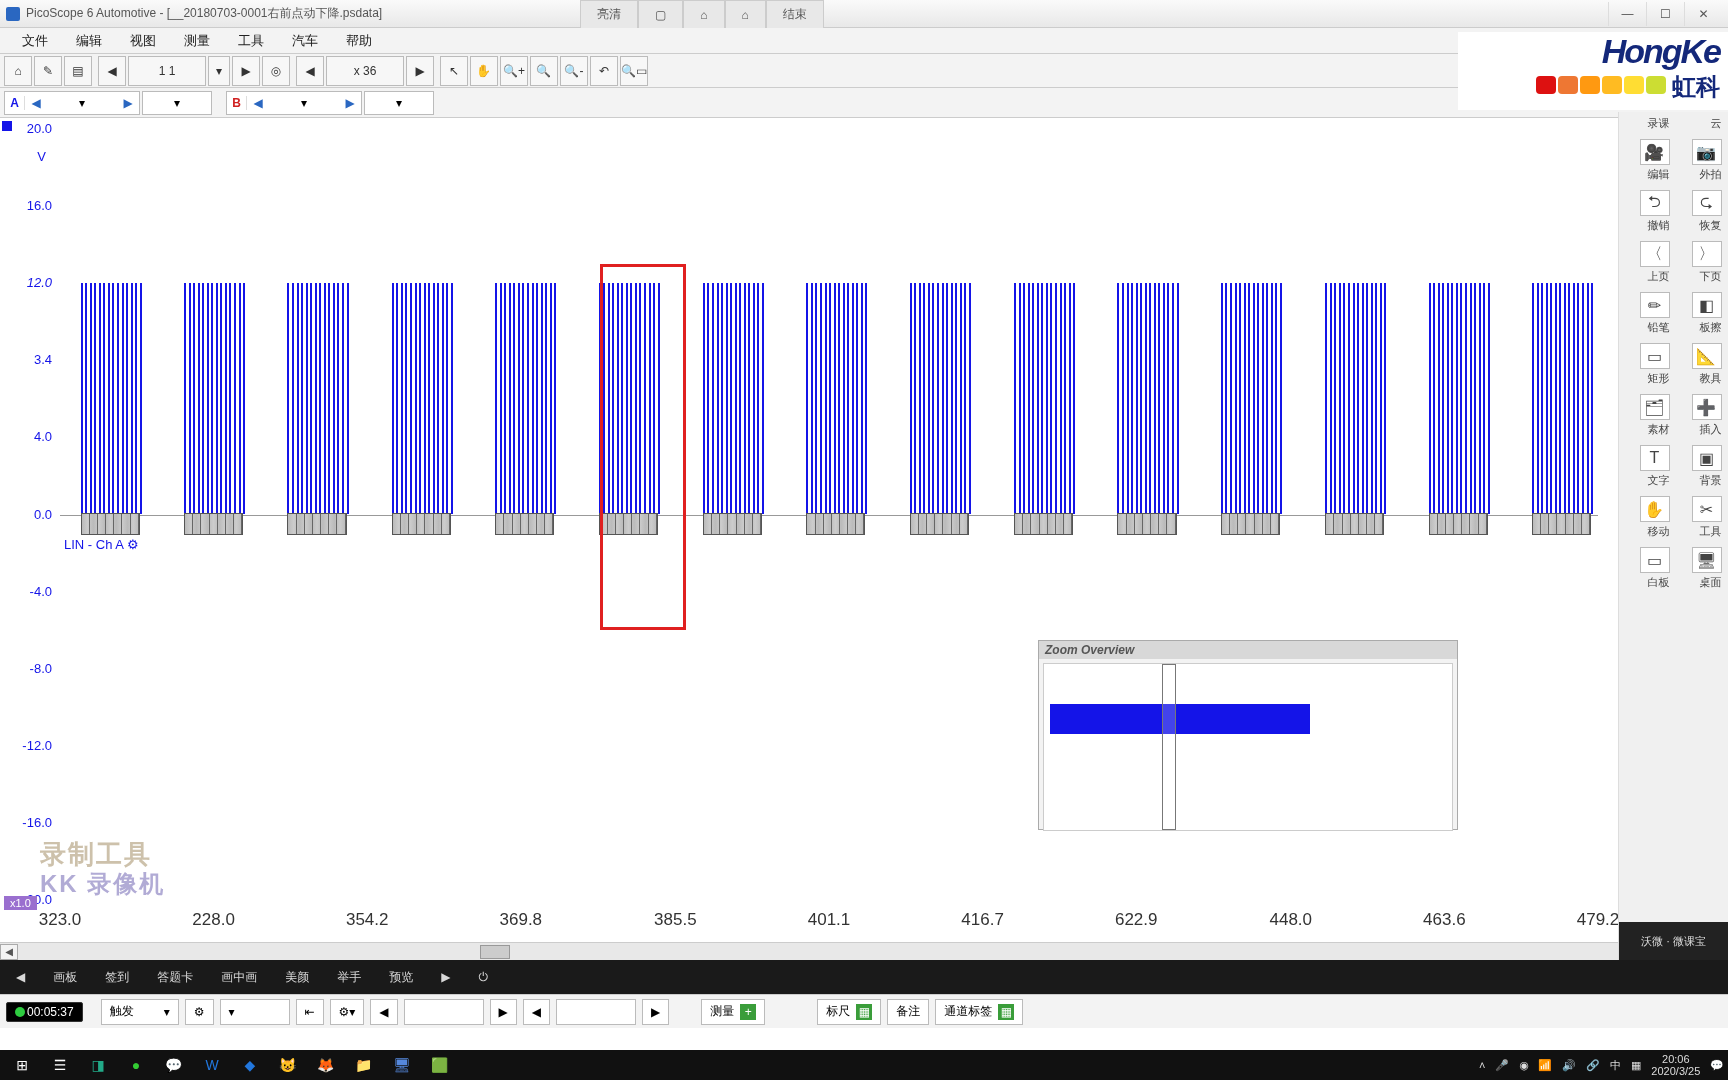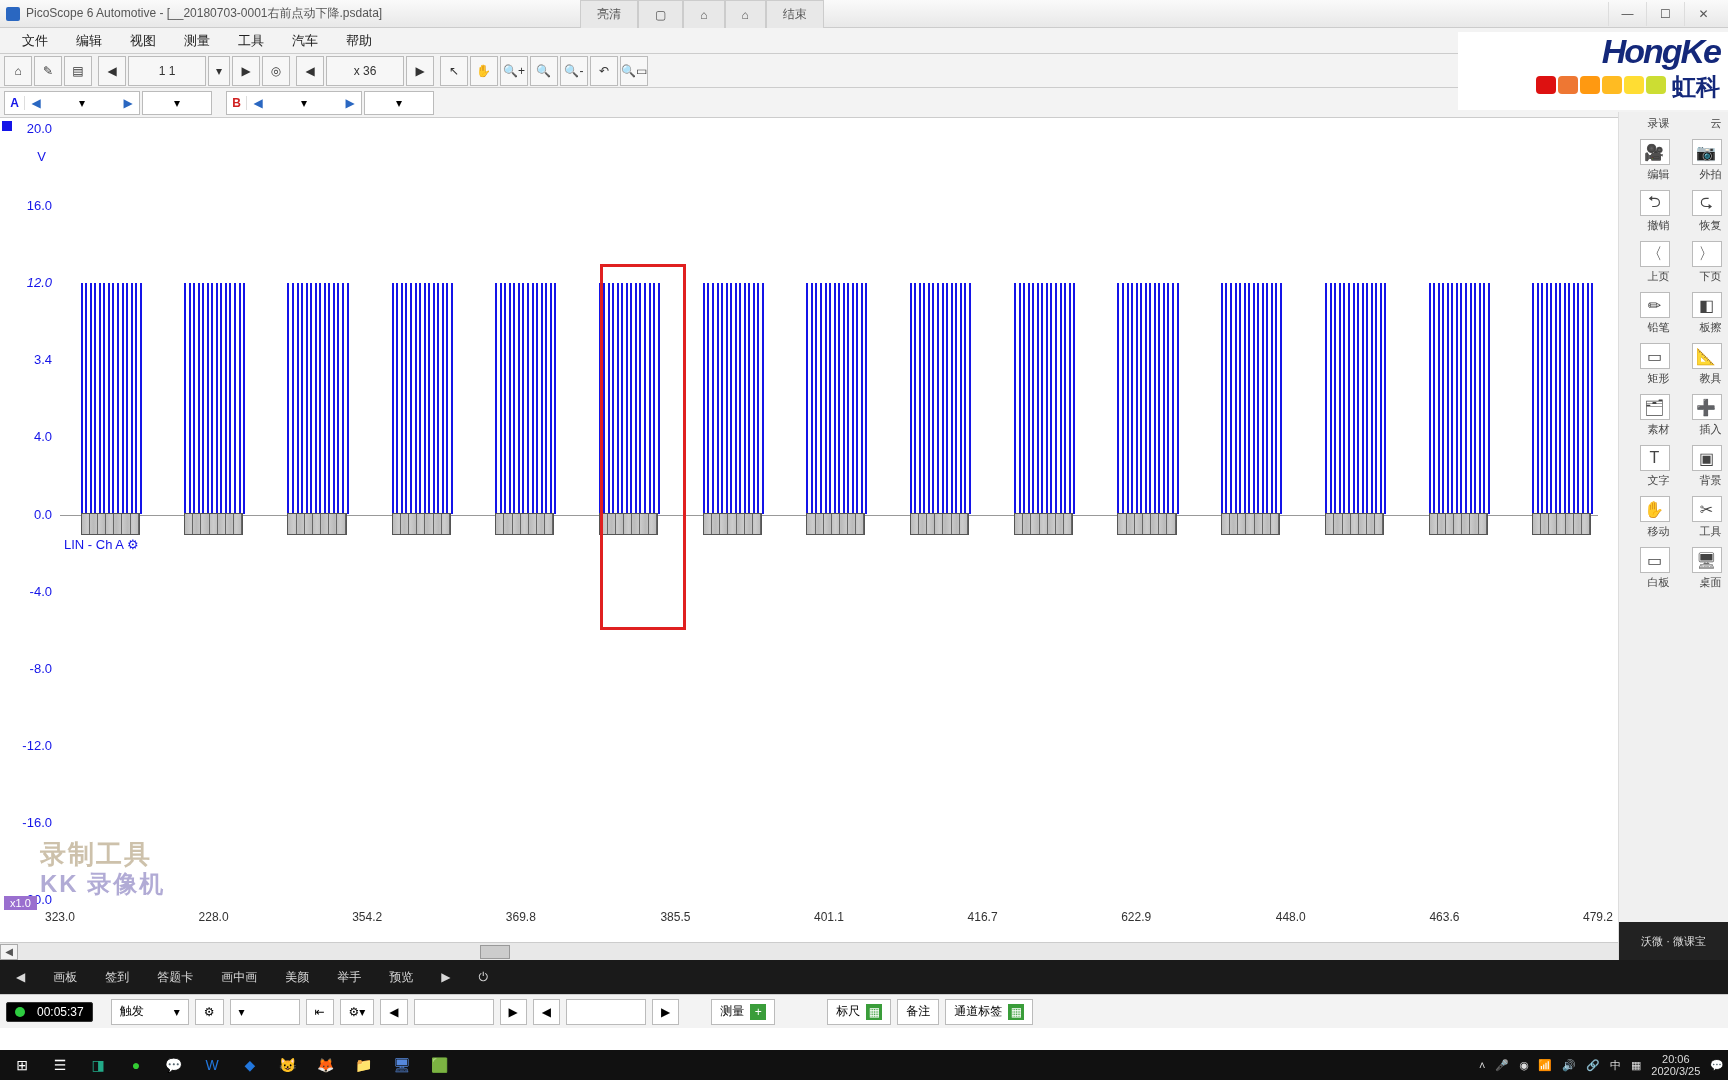--- a/index.html
+++ b/index.html
@@ -23,21 +23,21 @@
 .chip .lab { width:20px; text-align:center; font-weight:bold; }
 .chip .arr { width:22px; text-align:center; color:#2a67c1; }
 .chip .dd { width:70px; text-align:center; }
 .chA .lab{ color:#1414e8; border-right:1px solid #ddd;}
 .chB .lab{ color:#d02020; border-right:1px solid #ddd;}
 .chart-area { position:absolute; left:0; top:119px; right:0; bottom: 120px; background:#fff; }
 .plot { position:absolute; left:60px; right:130px; top:10px; bottom:60px; }
 .yaxis { position:absolute; left:0; top:10px; bottom:60px; width:60px; }
 .ytick { position:absolute; right:8px; font-size:13px; color:#1414e8; text-align:right; width:50px;}
 .xaxis { position:absolute; left:60px; right:130px; bottom:20px; height:30px;}
-.xtick { position:absolute; font-size:12px; color:#333; transform: translateX(-50%); }
+.xtick { position:absolute; font-size:17px; color:#333; transform: translateX(-50%); }
 .burst-row { position:absolute; left:0; right:0; top:0; bottom:0; }
 .burst { position:absolute; top:120px; height:200px; }
 .burst .line { position:absolute; top:0; width:2px; height:100%; background:#1414e8; }
 .decode { position:absolute; height:22px; border:1px solid #555; background:linear-gradient(90deg,#bbb,#ccc 10%,#bbb 20%,#ccc 30%,#bbb 40%,#ccc 50%,#bbb 60%,#ccc 70%,#bbb 80%,#ccc 90%,#bbb); display:flex; }
 .decode-sep{ flex:1; border-right:1px solid #666;}
 .zero-line{ position:absolute; left:0; right:0; height:1px; background:#999;}
 .highlight-rect { position:absolute; border:3px solid #e02020; }
 .channel-label{ position:absolute; font-size:13px; color:#1414e8;}
 .zoom-overview{ position:absolute; right:140px; bottom:70px; width:420px; height:190px; border:1px solid #aaa; background:#f3f3f3;}
 .zoom-overview .zo-title{ background:#d8d8d8; padding:2px 6px; font-size:12px; color:#555; font-weight:bold; font-style:italic;}
@@ -62,21 +62,21 @@
 .brand-logo { position:absolute; right:0; top:32px; height:78px; width:270px; background:#fff; display:flex; flex-direction:column; align-items:flex-end; padding-right:8px;}
 .brand-logo .t1{ font-size:34px; font-weight:900; color:#14287a; font-style:italic; letter-spacing:-2px;}
 .brand-logo .dots{ display:flex; gap:2px; align-items:center; margin-top:-4px;}
 .brand-logo .dot{ width:20px; height:18px; border-radius:4px;}
 .brand-logo .t2{ font-size:24px; font-weight:900; color:#14287a;}
 .right-annot { position:absolute; right:0; top:112px; width:110px; bottom:120px; background:#f0f0f0; border-left:1px solid #ddd; display:flex; flex-direction:column; align-items:center; padding-top:4px;}
 .r-row{ display:flex; gap:8px; margin-bottom:8px;}
 .r-btn{ width:44px; display:flex; flex-direction:column; align-items:flex-end; font-size:11px; color:#444;}
 .r-btn .ic{ width:30px; height:26px; border:1px solid #bbb; display:flex; align-items:center; justify-content:center; font-size:16px; margin-bottom:2px; background:#fff;}
 .r-footer{ margin-top:auto; width:100%; height:38px; background:#222; color:#ddd; font-size:11px; display:flex; align-items:center; justify-content:center;}
-.rec-badge{ display:flex; align-items:center; gap:12px; background:#000; border:1px solid #333; padding:2px 8px; border-radius:2px;}
+.rec-badge{ display:flex; align-items:center; gap:2px; background:#000; border:1px solid #333; padding:2px 8px; border-radius:2px;}
 .rec-dot{ width:10px; height:10px; background:#2ecc40; border-radius:50%;}
 .rec-time{ color:#fff; font-size:12px;}
 .watermark{ position:absolute; left:40px; bottom:88px; font-size:26px; font-weight:bold; color:#b8a888; opacity:.7; font-family: "SimHei", sans-serif; letter-spacing:2px; text-shadow:0 0 2px #fff;}
 .watermark2{ position:absolute; left:40px; bottom:60px; font-size:24px; font-weight:bold; color:#9890c8; opacity:.75; letter-spacing:2px;}
 .tiny-chip{ position:absolute; left:4px; bottom:50px; background:#9a6fcf; color:#fff; font-size:11px; padding:1px 6px;}
 .top-ruler{ position:absolute; left:2px; top:2px; width:10px; height:10px; background:#1414e8;}
 </style>
 </head>
 <body>
 
@@ -561,20 +561,27 @@
           <div class="decode-sep"></div>
           <div class="decode-sep"></div>
           <div class="decode-sep"></div>
           <div class="decode-sep"></div>
         </div>
       </div>
     <div class="highlight-rect" id="hlrect" style="left: 35.0832%; width: 5.6338%; top: 17.5%; height: 47.5%;"></div>
     <div class="channel-label" id="chlabel" style="left: 4px; top: calc(50% + 22px);">
        <span>LIN - Ch A</span> <span>⚙</span>
     </div>
+    <div class="zoom-overview">
+      <div class="zo-title">Zoom Overview</div>
+      <div class="zo-body">
+        <div class="zo-full"></div>
+        <div class="zo-window"></div>
+      </div>
+    </div>
   </div>
   <div class="xaxis" id="xaxis">
       <div class="xtick" style="left: 0%;">323.0</div>
       <div class="xtick" style="left: 9.9872%;">228.0</div>
       <div class="xtick" style="left: 19.9744%;">354.2</div>
       <div class="xtick" style="left: 29.9616%;">369.8</div>
       <div class="xtick" style="left: 40.0128%;">385.5</div>
       <div class="xtick" style="left: 50%;">401.1</div>
       <div class="xtick" style="left: 59.9872%;">416.7</div>
       <div class="xtick" style="left: 69.9744%;">622.9</div>

